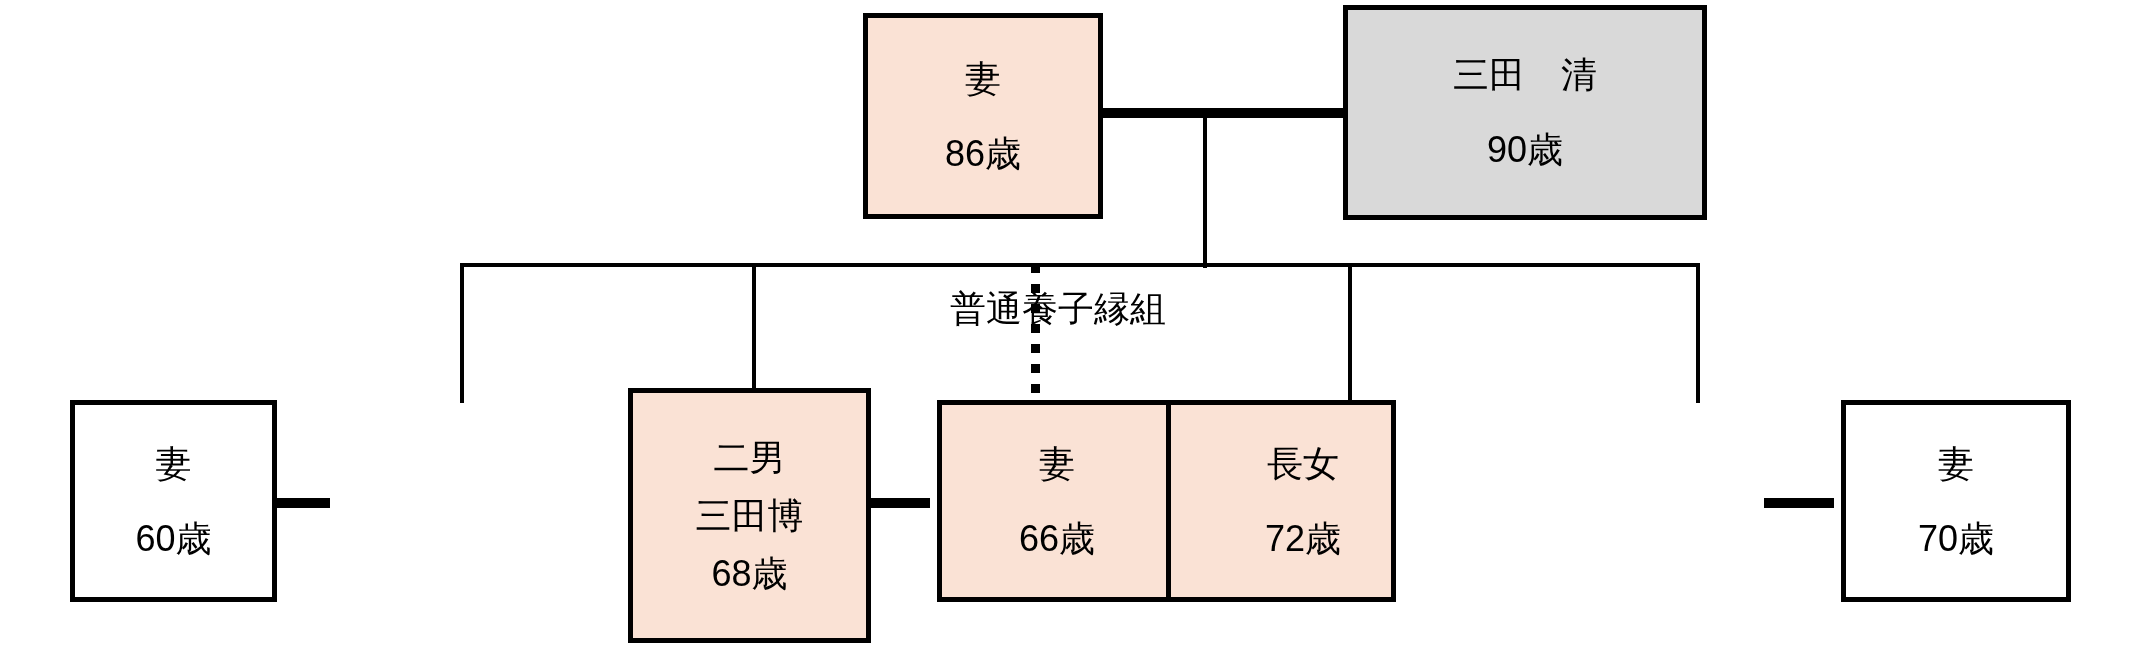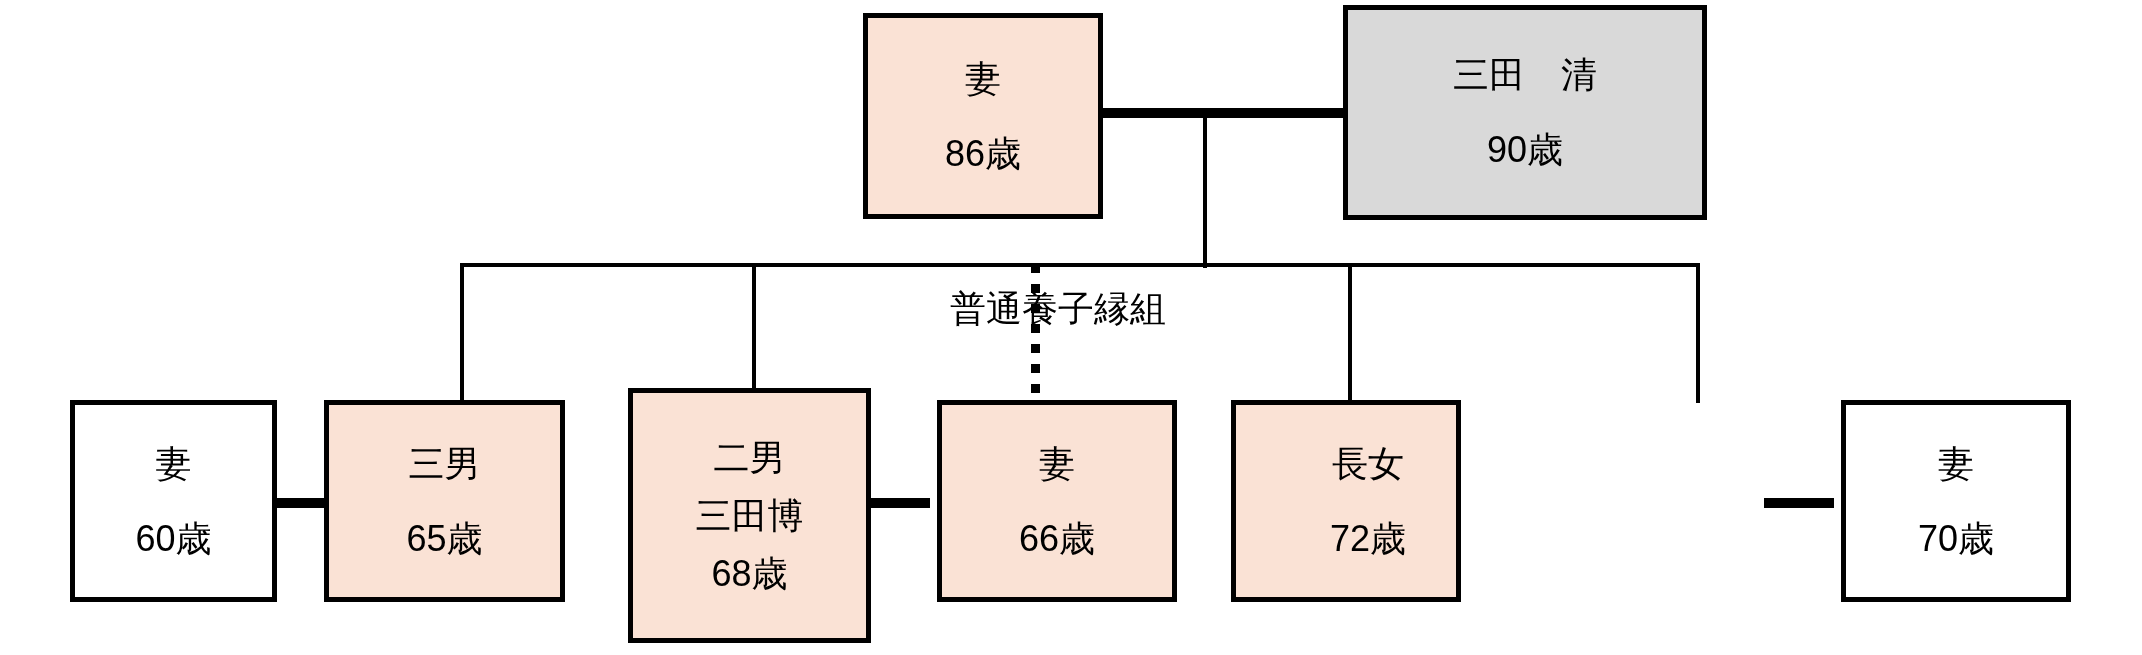--- a/index.html
+++ b/index.html
@@ -110,39 +110,35 @@
 
   <div class="annotation" style="left:934px; top:285px;margin-left:16px;">普通養子縁組</div>
 
   <div class="node fill-white" style="left:70px; top:400px; width:207px; height:202px;">
     <span class="line">妻</span>
     <span class="line">60歳</span>
   </div>
 
   <div class="conn thick-h" style="left:270px; top:498px; width:60px;"></div>
 
-  <div class="node fill-peach" style="left:324px; top:400px; width:241px; height:202px;">
-    <span class="line">三男</span>
-    <span class="line">65歳</span>
-  </div>
 
   <div class="node fill-peach three-line" style="left:628px; top:388px; width:243px; height:255px;">
     <span class="line">二男</span>
     <span class="line">三田博</span>
     <span class="line">68歳</span>
   </div>
 
   <div class="conn thick-h" style="left:860px; top:498px; width:70px;"></div>
 
   <div class="node fill-peach" style="left:937px; top:400px; width:240px; height:202px;">
     <span class="line">妻</span>
     <span class="line">66歳</span>
   </div>
 
-  <div class="node fill-peach" style="left:1231px; top:400px; width:230px; height:202px;padding-left:44px;">
+  <div class="node fill-peach" style="left:1166px; top:400px; width:230px; height:202px;padding-left:44px;">
     <span class="line">長女</span>
     <span class="line">72歳</span>
   </div>
 
 
   <div class="conn thick-h" style="left:1764px; top:498px; width:70px;"></div>
 
   <div class="node fill-white" style="left:1841px; top:400px; width:230px; height:202px;">
     <span class="line">妻</span>
     <span class="line">70歳</span>

